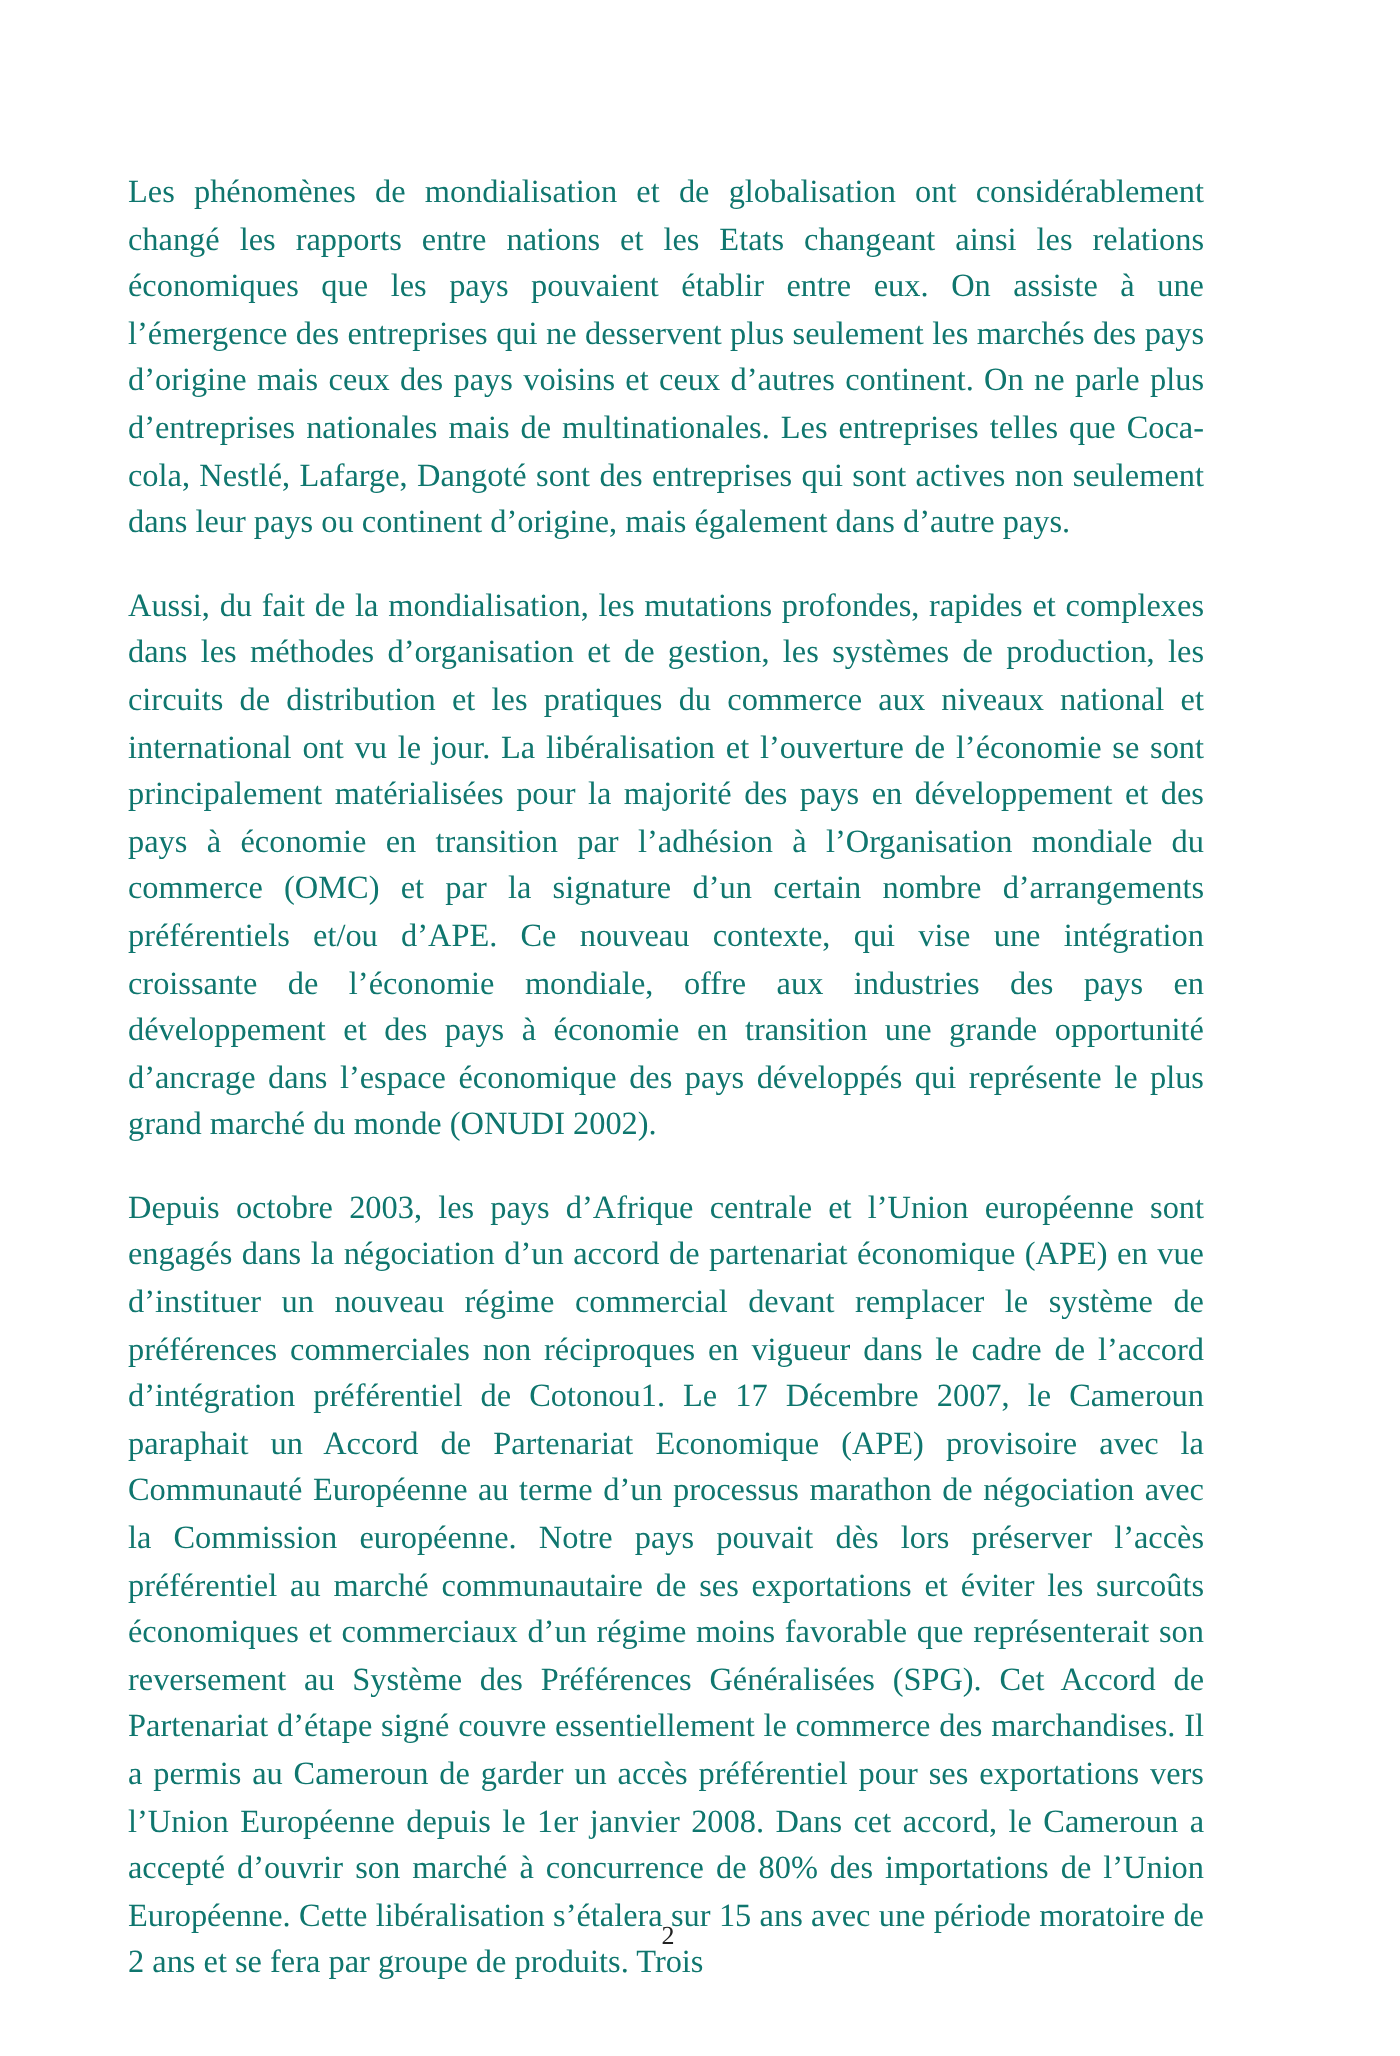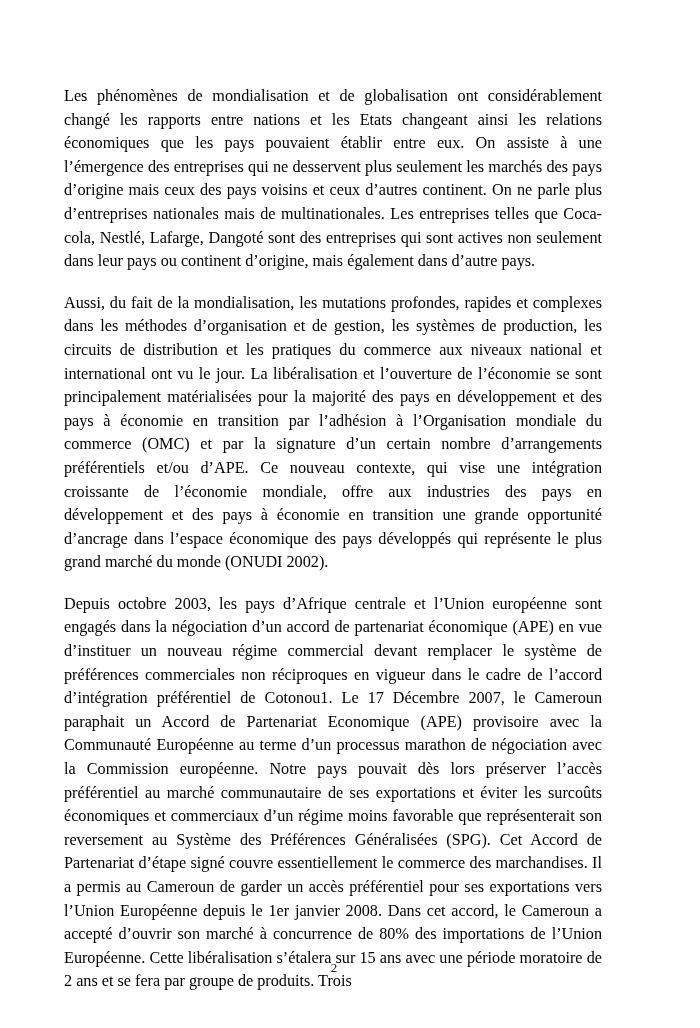--- a/index.html
+++ b/index.html
@@ -5,21 +5,21 @@
   html, body { margin: 0; padding: 0; background: #ffffff; }
   body { width: 700px; height: 1028px; position: relative; overflow: hidden; }
   .page {
     position: absolute;
     left: 64px;
     top: 85px;
     width: 538px;
     font-family: "Liberation Serif", "DejaVu Serif", serif;
     font-size: 16.2px;
     line-height: 23.6px;
-    color: #000000;
+    color: #0f766e;
   }
   .para {
     margin: 0 0 18px 0;
     text-align: justify;
     text-align-last: left;
     hyphens: none;
   }
   .page-number {
     position: absolute;
     left: 0;

